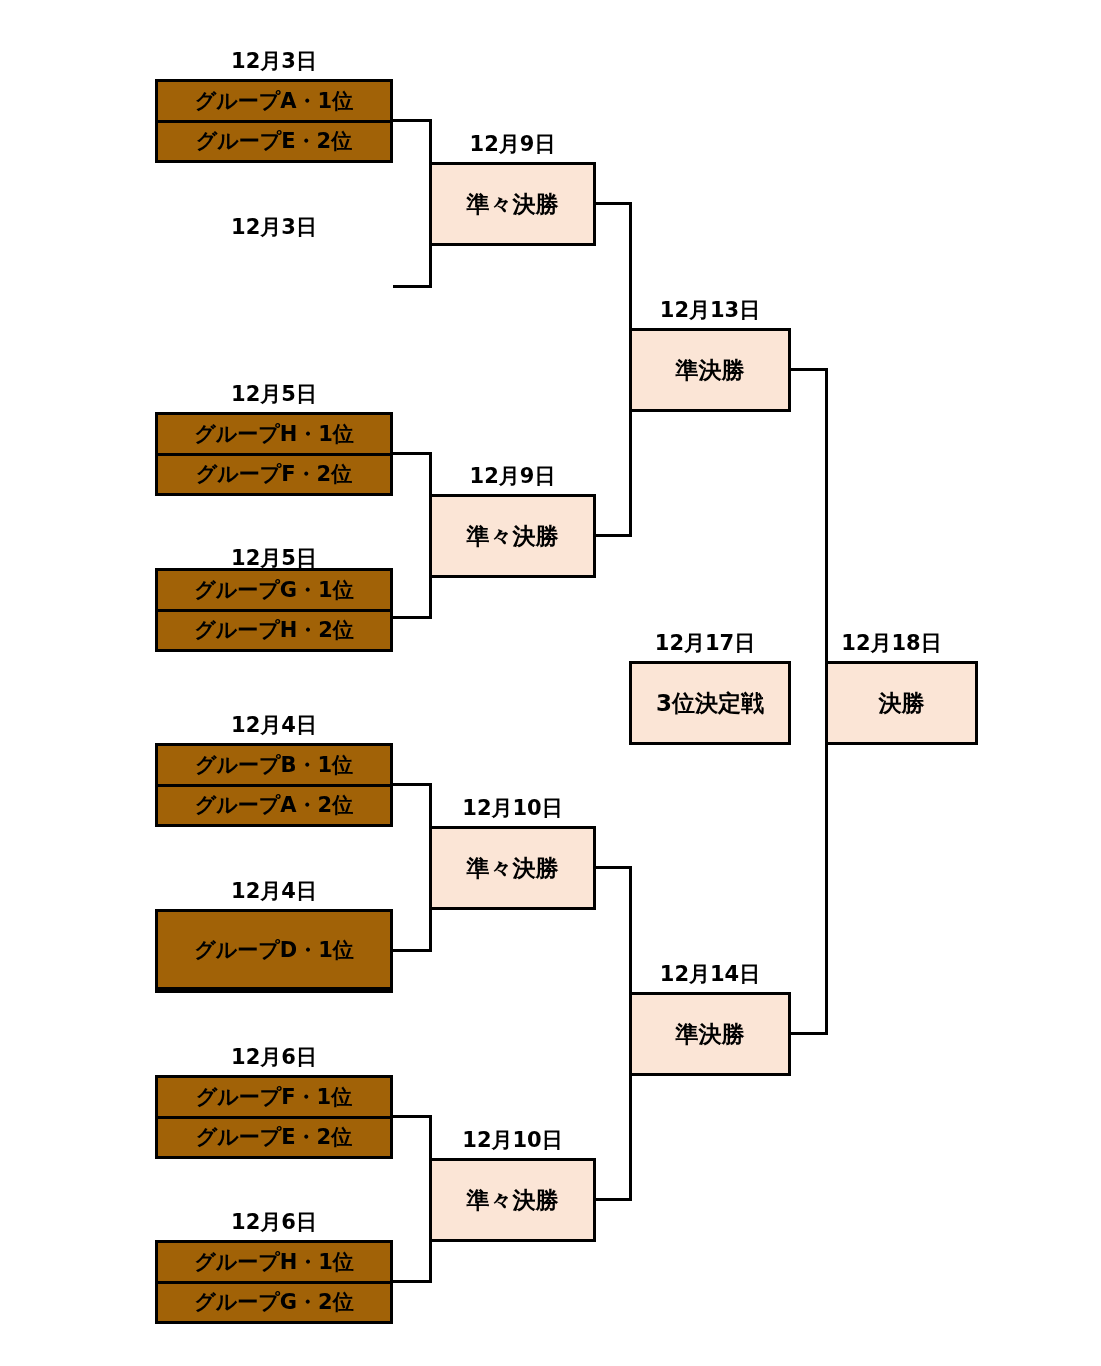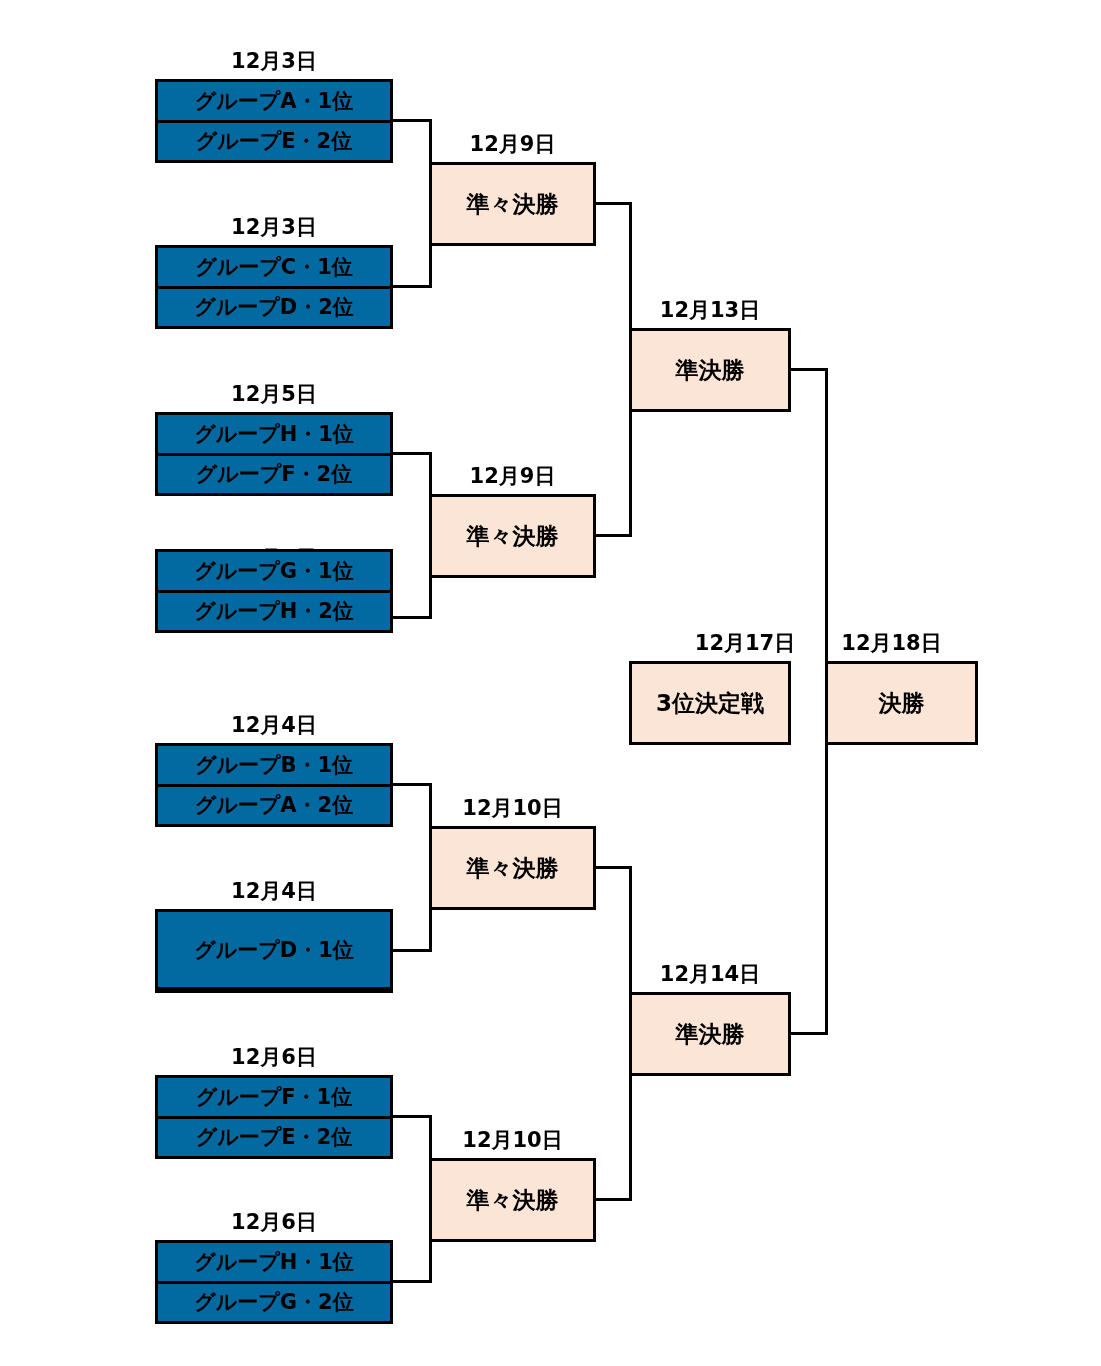--- a/index.html
+++ b/index.html
@@ -20,21 +20,21 @@
     font-size: 21px;
     line-height: 26px;
     white-space: nowrap;
   }
   .pair {
     position: absolute;
     left: 155px;
     width: 238px;
     height: 84px;
     border: 3px solid #000000;
-    background: #0369a1;
+    background: #a16207;
     box-sizing: border-box;
     display: flex;
     flex-direction: column;
   }
   .pair .row {
     flex: 1;
     display: flex;
     align-items: center;
     justify-content: center;
     font-size: 21px;
@@ -84,33 +84,29 @@
   <div class="line" style="left:791px;top:1032px;width:37px;height:3px"></div>
   <div class="line" style="left:825px;top:368px;width:3px;height:667px"></div>
 
   <div class="date" style="left:155px;top:48px;width:238px">12月3日</div>
   <div class="pair" style="top:79px">
     <div class="row">グループA・1位</div>
     <div class="row">グループE・2位</div>
   </div>
 
   <div class="date" style="left:155px;top:214px;width:238px">12月3日</div>
-  <div class="pair" style="top:245px">
-    <div class="row">グループC・1位</div>
-    <div class="row">グループD・2位</div>
-  </div>
 
   <div class="date" style="left:155px;top:381px;width:238px">12月5日</div>
   <div class="pair" style="top:412px">
     <div class="row">グループH・1位</div>
     <div class="row">グループF・2位</div>
   </div>
 
   <div class="date" style="left:155px;top:545px;width:238px">12月5日</div>
-  <div class="pair" style="top:549px">
+  <div class="pair" style="top:568px">
     <div class="row">グループG・1位</div>
     <div class="row">グループH・2位</div>
   </div>
 
   <div class="date" style="left:155px;top:712px;width:238px">12月4日</div>
   <div class="pair" style="top:743px">
     <div class="row">グループB・1位</div>
     <div class="row">グループA・2位</div>
   </div>
 
@@ -142,19 +138,19 @@
 
   <div class="date" style="left:429px;top:1127px;width:167px">12月10日</div>
   <div class="round-box" style="left:429px;top:1158px;width:167px">準々決勝</div>
 
   <div class="date" style="left:629px;top:297px;width:162px">12月13日</div>
   <div class="round-box" style="left:629px;top:328px;width:162px">準決勝</div>
 
   <div class="date" style="left:629px;top:961px;width:162px">12月14日</div>
   <div class="round-box" style="left:629px;top:992px;width:162px">準決勝</div>
 
-  <div class="date" style="left:664px;top:630px;width:162px">12月17日</div>
+  <div class="date" style="left:624px;top:630px;width:162px">12月17日</div>
   <div class="round-box" style="left:629px;top:661px;width:162px">3位決定戦</div>
 
   <div class="date" style="left:825px;top:630px;width:133px">12月18日</div>
   <div class="round-box" style="left:825px;top:661px;width:153px">決勝</div>
 
 </div>
 
 </body></html>

